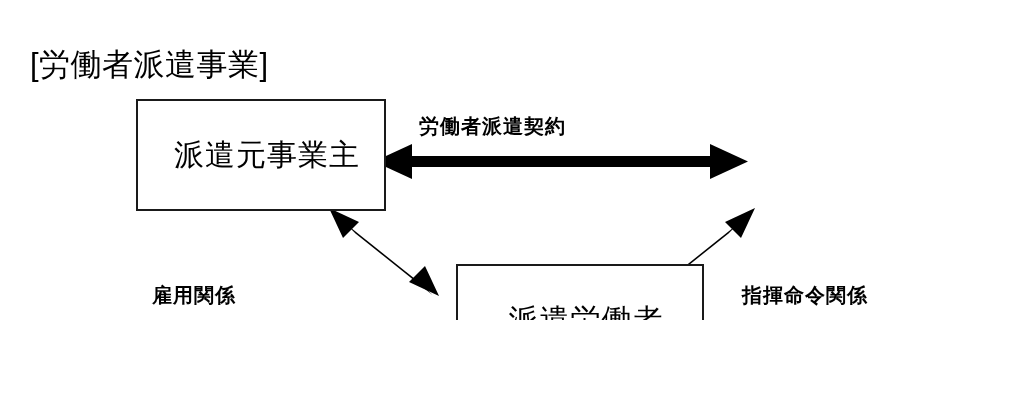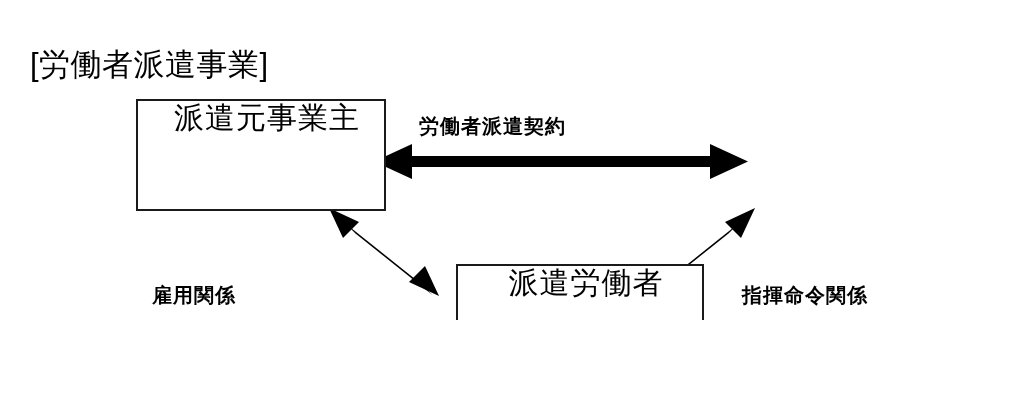--- a/index.html
+++ b/index.html
@@ -35,20 +35,21 @@
     line-height: 38px;
     letter-spacing: 0.5px;
     white-space: nowrap;
   }
   .node-box {
     position: absolute;
     box-sizing: border-box;
     border: 2px solid #1a1a1a;
     background: #ffffff;
     display: flex;
+    align-items: center;
     justify-content: center;
     padding-left: 12px;
   }
   .node-label {
     font-size: 30px;
     line-height: 34px;
     letter-spacing: 1px;
     white-space: nowrap;
   }
   #box-agency   { left: 136px; top: 99px;  width: 250px; height: 112px; }

